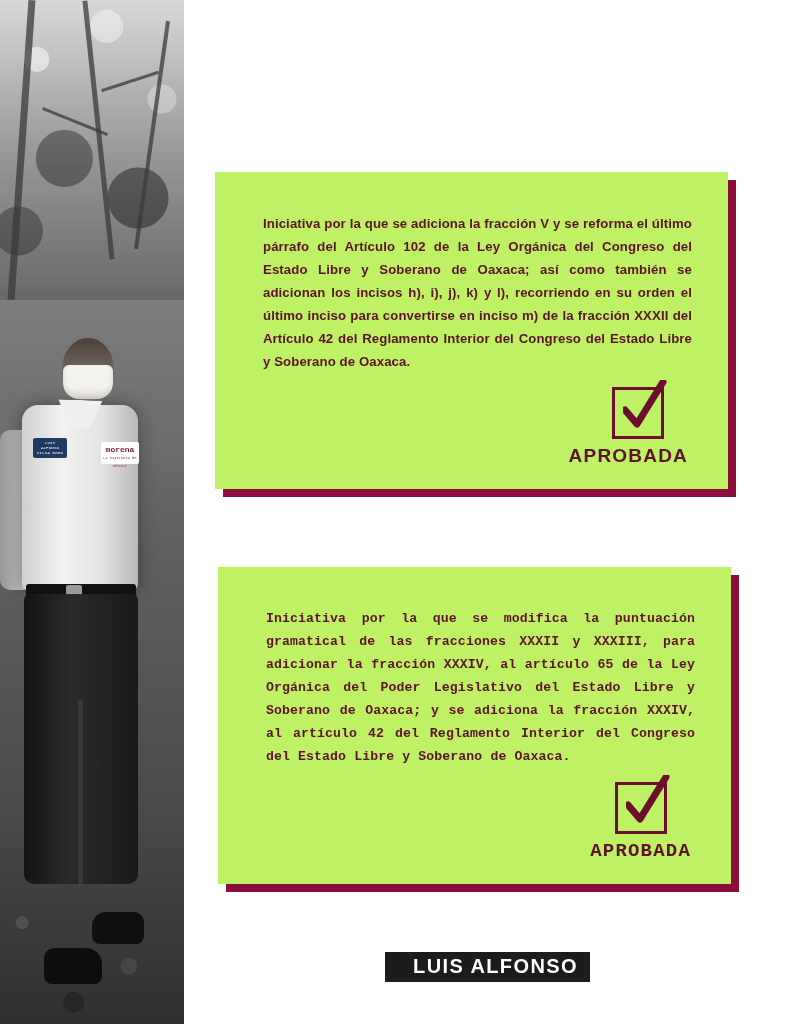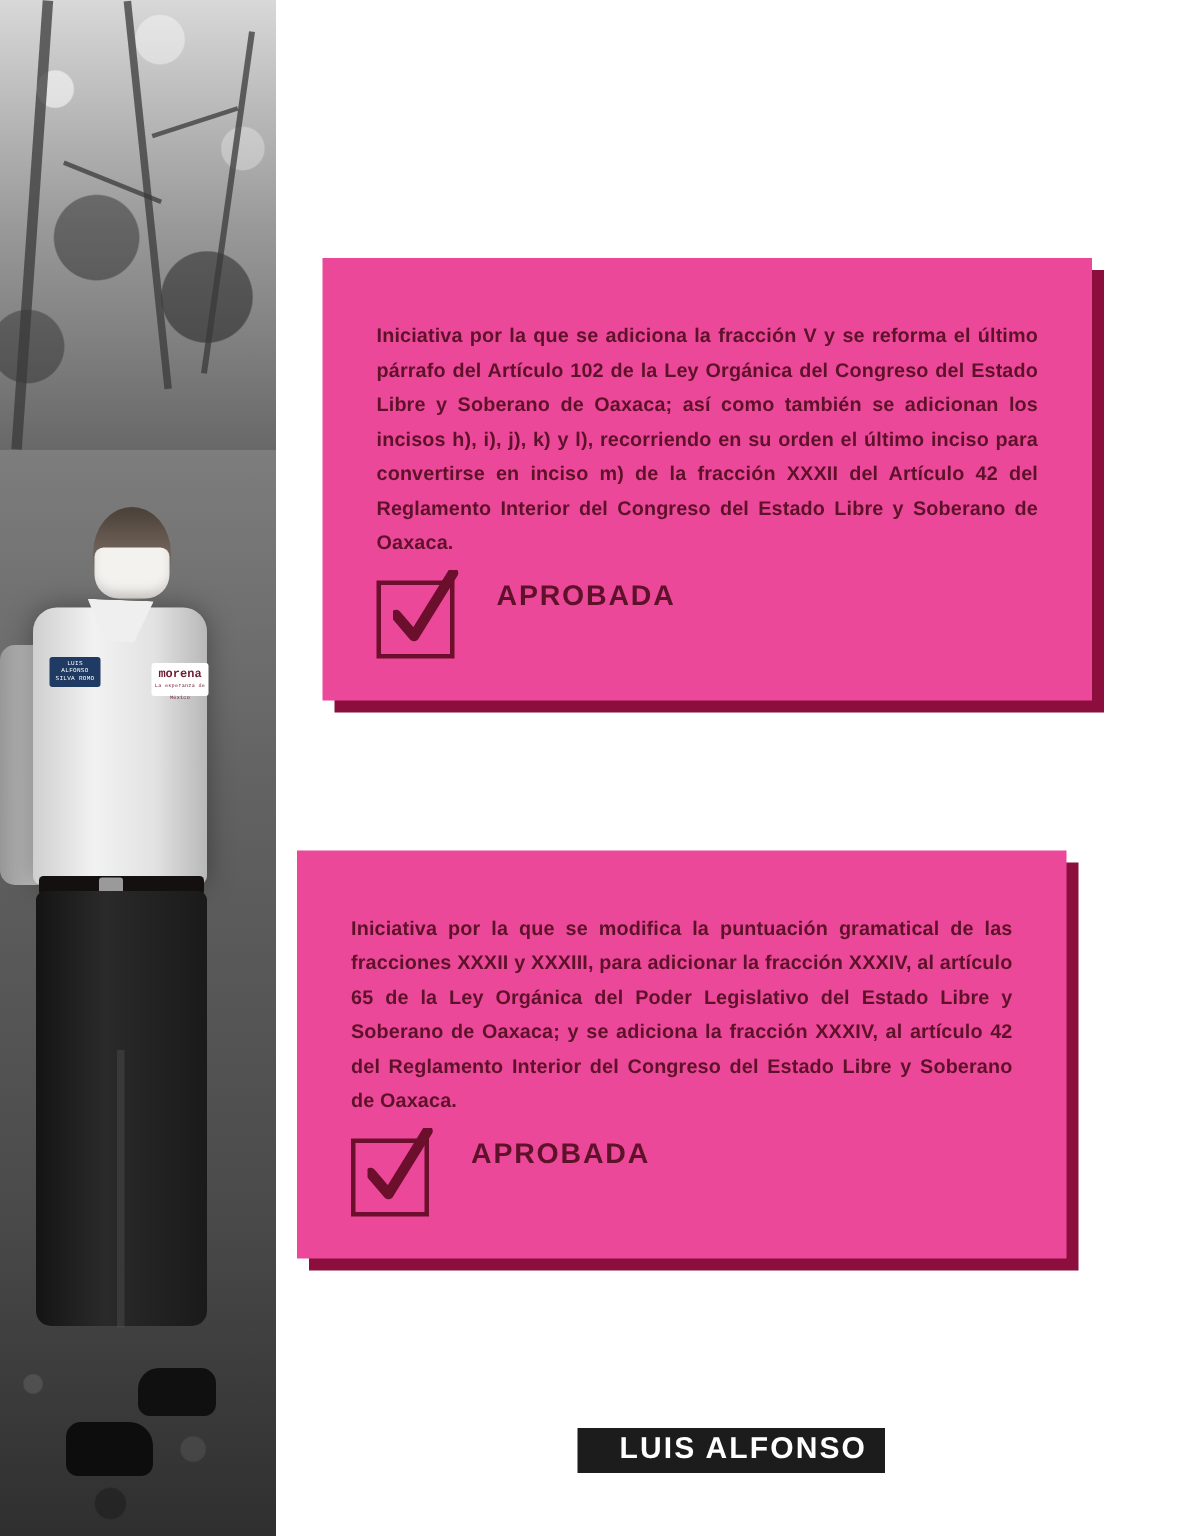--- a/index.html
+++ b/index.html
@@ -183,47 +183,47 @@
   
   .content {
     position: absolute;
     left: 184px; top: 0;
     width: 607px; height: 1024px;
     background: #ffffff;
   }
 
   .card-wrap { position: absolute; }
   #card-1 { left: 31px; top: 172px; width: 513px; }
-  #card-2 { left: 14px; top: 567px; width: 513px; }
+  #card-2 { left: 34px; top: 567px; width: 513px; font-family: Liberation Mono, monospace; }
 
   .card-shadow {
     position: absolute;
     left: 8px; top: 8px;
     width: 100%; height: 100%;
     background: #8c0e3c;
   }
   .card {
     position: relative;
-    background: #ec4899;
-    padding: 40px 36px 22px 36px;
+    background: #bef264;
+    padding: 40px 36px 22px 48px;
     z-index: 2;
   }
   .card-text {
     color: #5e1229;
     font-size: 13.2px;
     line-height: 23px;
     text-align: justify;
     font-weight: bold;
     letter-spacing: .1px;
     margin: 0;
   }
   .card-footer {
     display: flex;
-    flex-direction: row;
-    align-items: flex-start;
+    flex-direction: column;
+    align-items: flex-end;
     margin-top: 14px;
   }
   .check-box {
     width: 52px; height: 52px;
     border: 3px solid #6b0f2c;
     position: relative;
     margin-bottom: 6px;
     margin-right: 28px;
   }
   .check-mark {

